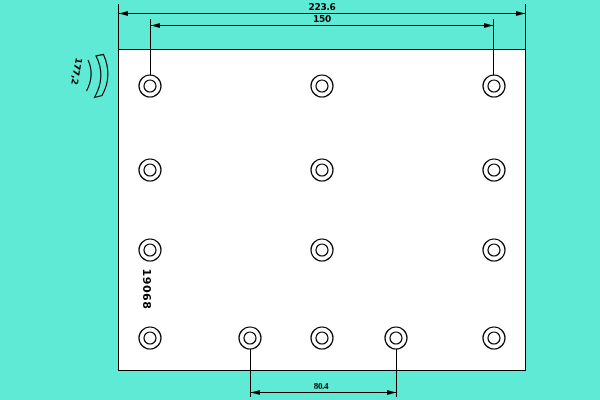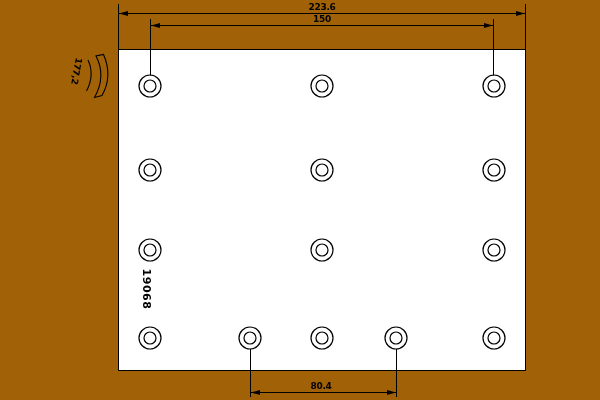--- a/index.html
+++ b/index.html
@@ -4,21 +4,21 @@
 <style>
   html, body {
     margin: 0;
     padding: 0;
     background: #ffffff;
   }
   .canvas {
     position: relative;
     width: 600px;
     height: 400px;
-    background: #a16207;
+    background: #5eead4;
     overflow: hidden;
     font-family: "DejaVu Sans", sans-serif;
   }
   .drawing-svg {
     position: absolute;
     left: 0;
     top: 0;
     width: 600px;
     height: 400px;
   }
@@ -38,20 +38,21 @@
   }
   .dim-hole-span-top {
     left: 322px;
     top: 15px;
     transform: translateX(-50%);
   }
   .dim-hole-span-bottom {
     left: 321px;
     top: 382px;
     transform: translateX(-50%);
+    font-family: Liberation Serif, serif;
   }
   .dim-profile-height {
     left: 76px;
     top: 71px;
     transform: translate(-50%, -50%) rotate(100deg);
     font-size: 9px;
   }
   .part-number {
     position: absolute;
     left: 146px;

